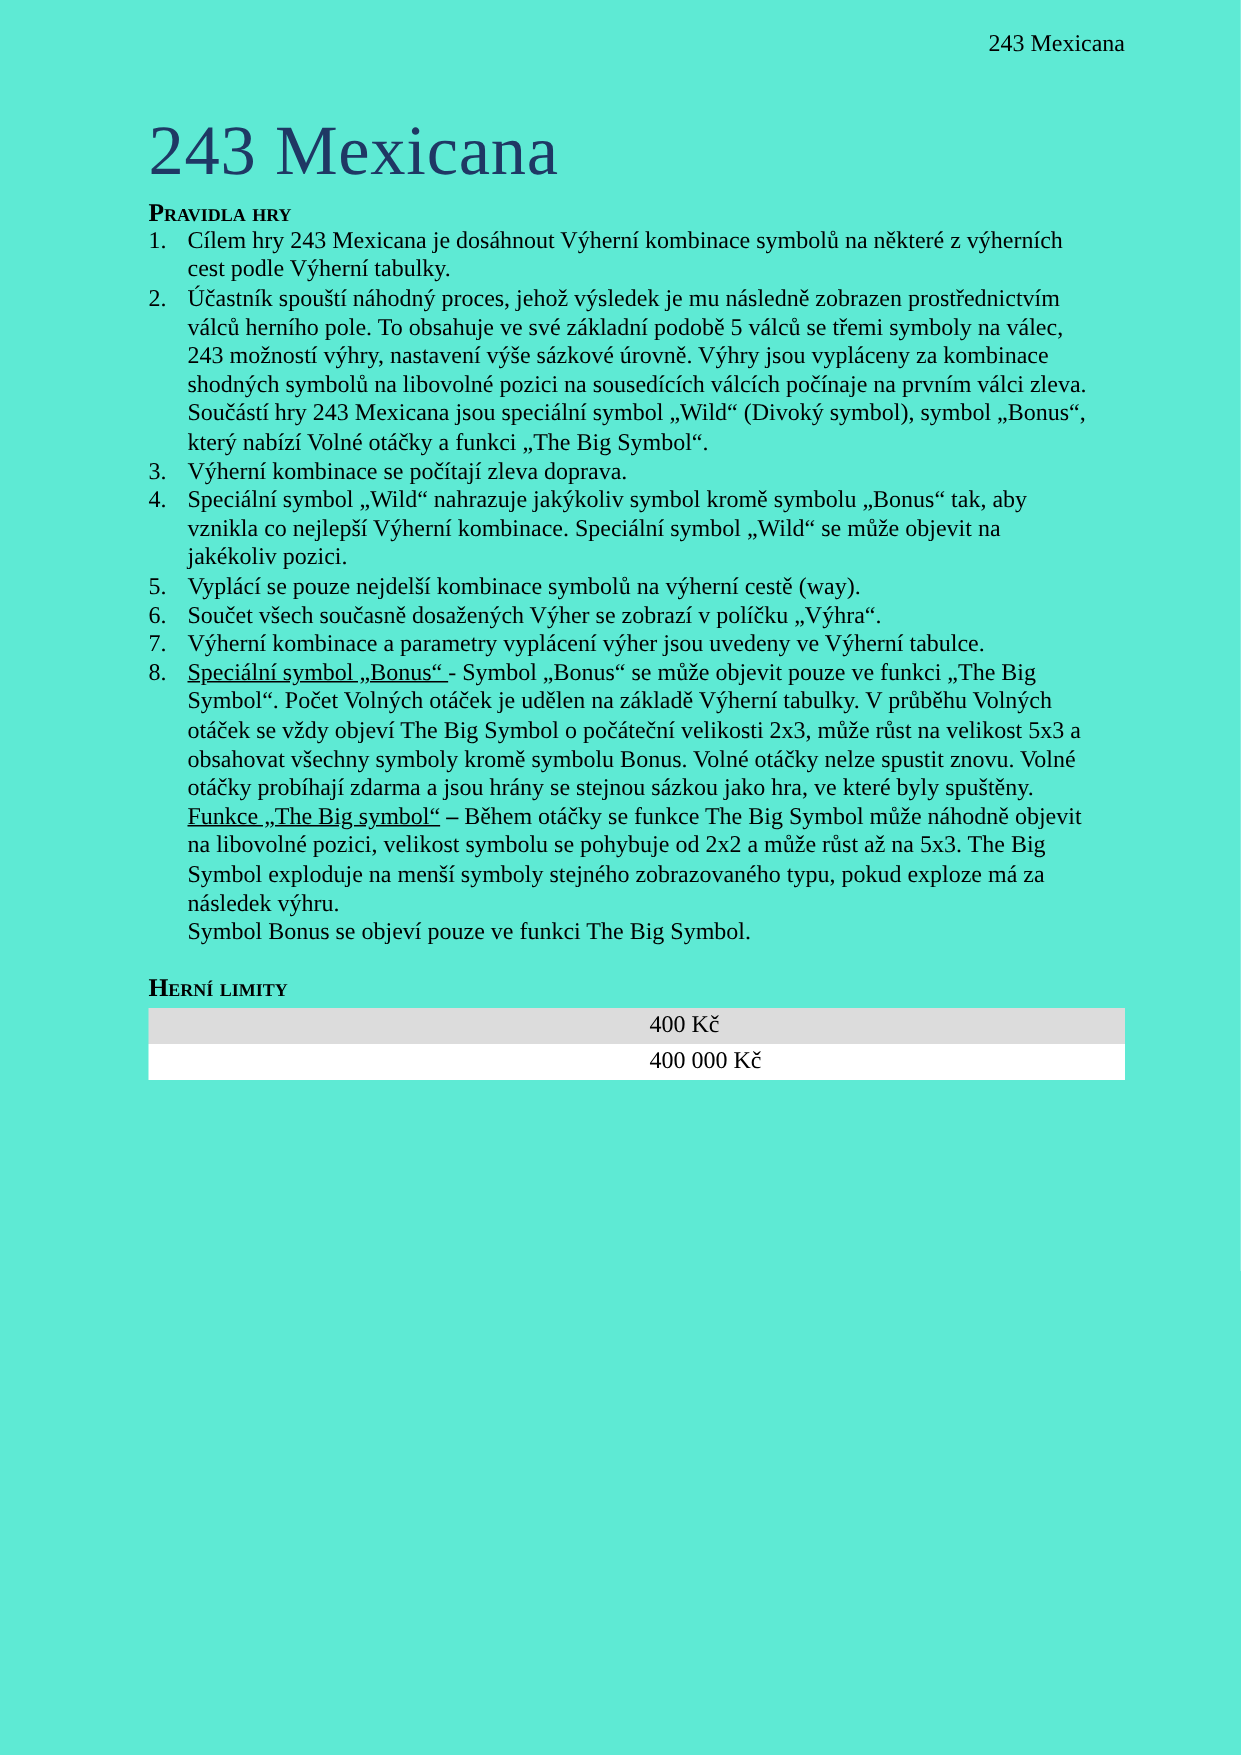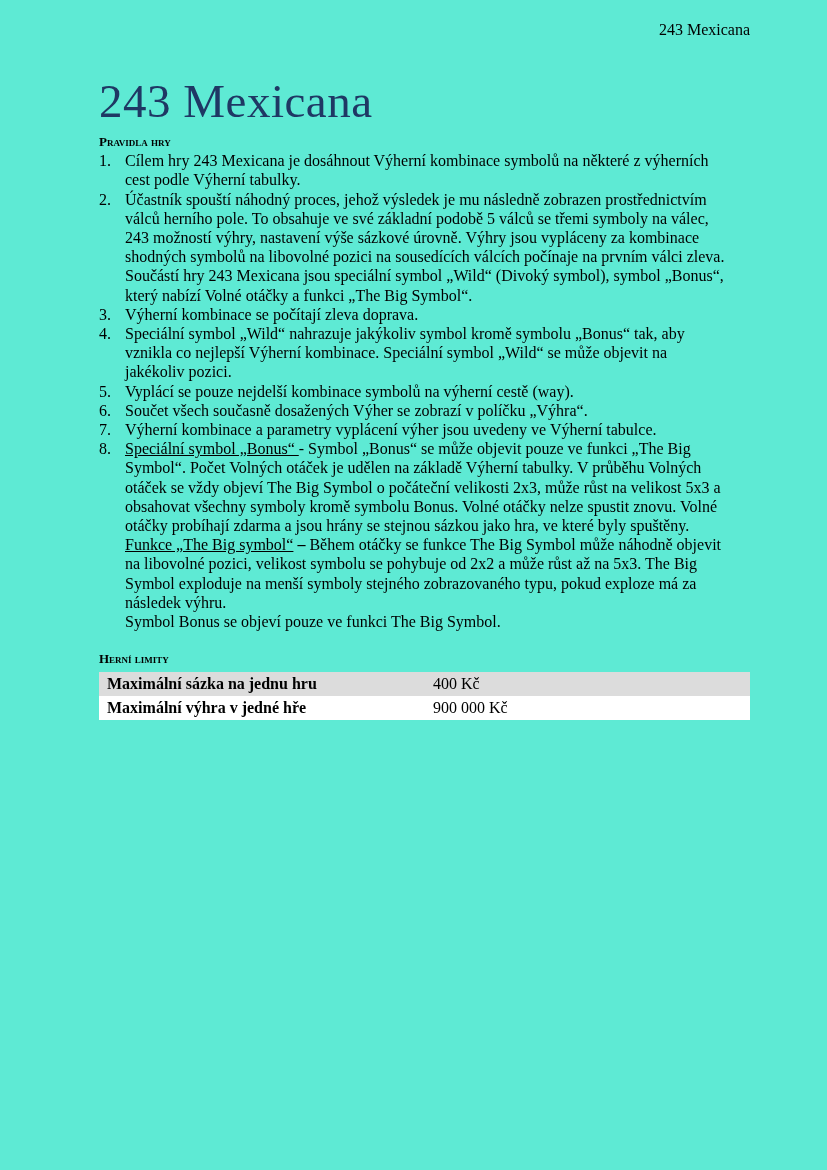--- a/index.html
+++ b/index.html
@@ -23,21 +23,21 @@
   .doc-title {
     margin: 0; padding: 0;
     font-size: 47px; line-height: 54px;
     font-weight: normal;
     color: #1F3864;
     letter-spacing: 0.5px;
   }
 
   .sc-heading {
     margin-top: 4px;
-    font-size: 13px; line-height: 19.2px;
+    font-size: 17px; line-height: 19.2px;
     font-weight: bold;
     font-variant: small-caps;
   }
 
   .rules { margin: 0; padding: 0; }
   .li { display: flex; align-items: flex-start; }
   .num { flex: 0 0 26px; }
   .libody { flex: 1 1 auto; min-width: 0; }
 
   .t { white-space: pre; }
@@ -148,23 +148,21 @@
         <div class="t">Symbol Bonus se objeví pouze ve funkci The Big Symbol.</div>
       </div>
         </div>
 
     </div>
 
     <div class="sc-heading limits-heading">Herní limity</div>
 
     <div class="limits-table">
       <div class="trow">
-          <div class="tlabel">Maximální sázka na jednu hru</div>
           <div class="tvalue">400 Kč</div>
         </div>
       <div class="trow">
-          <div class="tlabel">Maximální výhra v jedné hře</div>
-          <div class="tvalue">900 000 Kč</div>
+          <div class="tvalue">400 000 Kč</div>
         </div>
     </div>
 
   </div>
 </div>
 
 </body></html>

